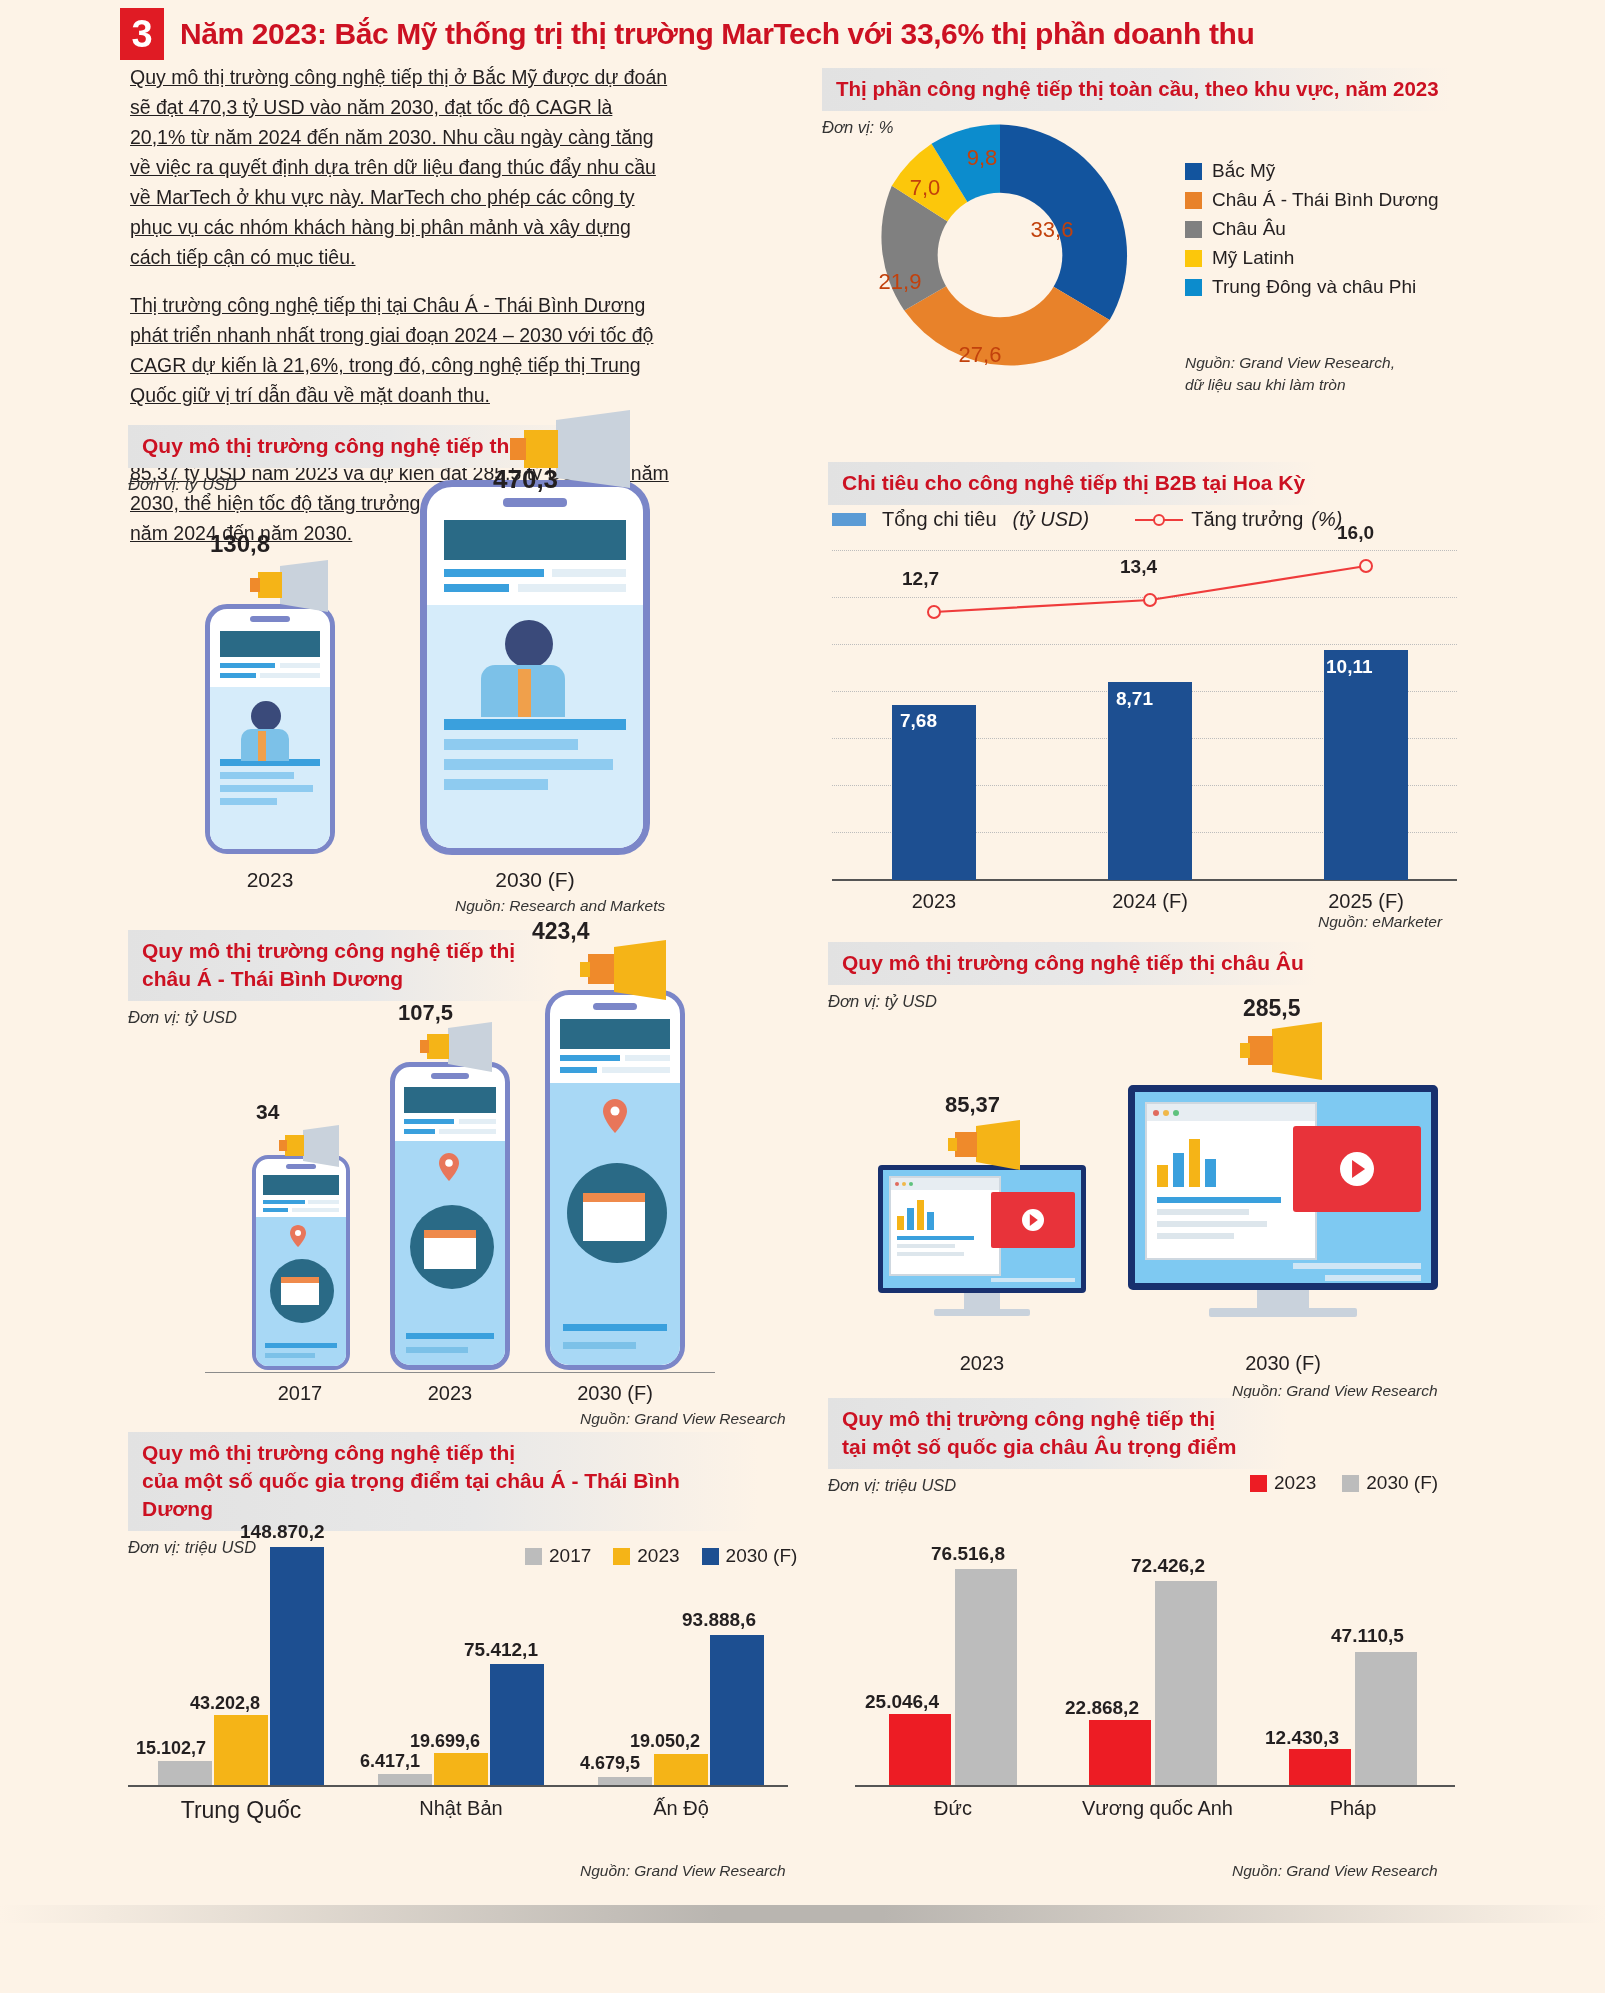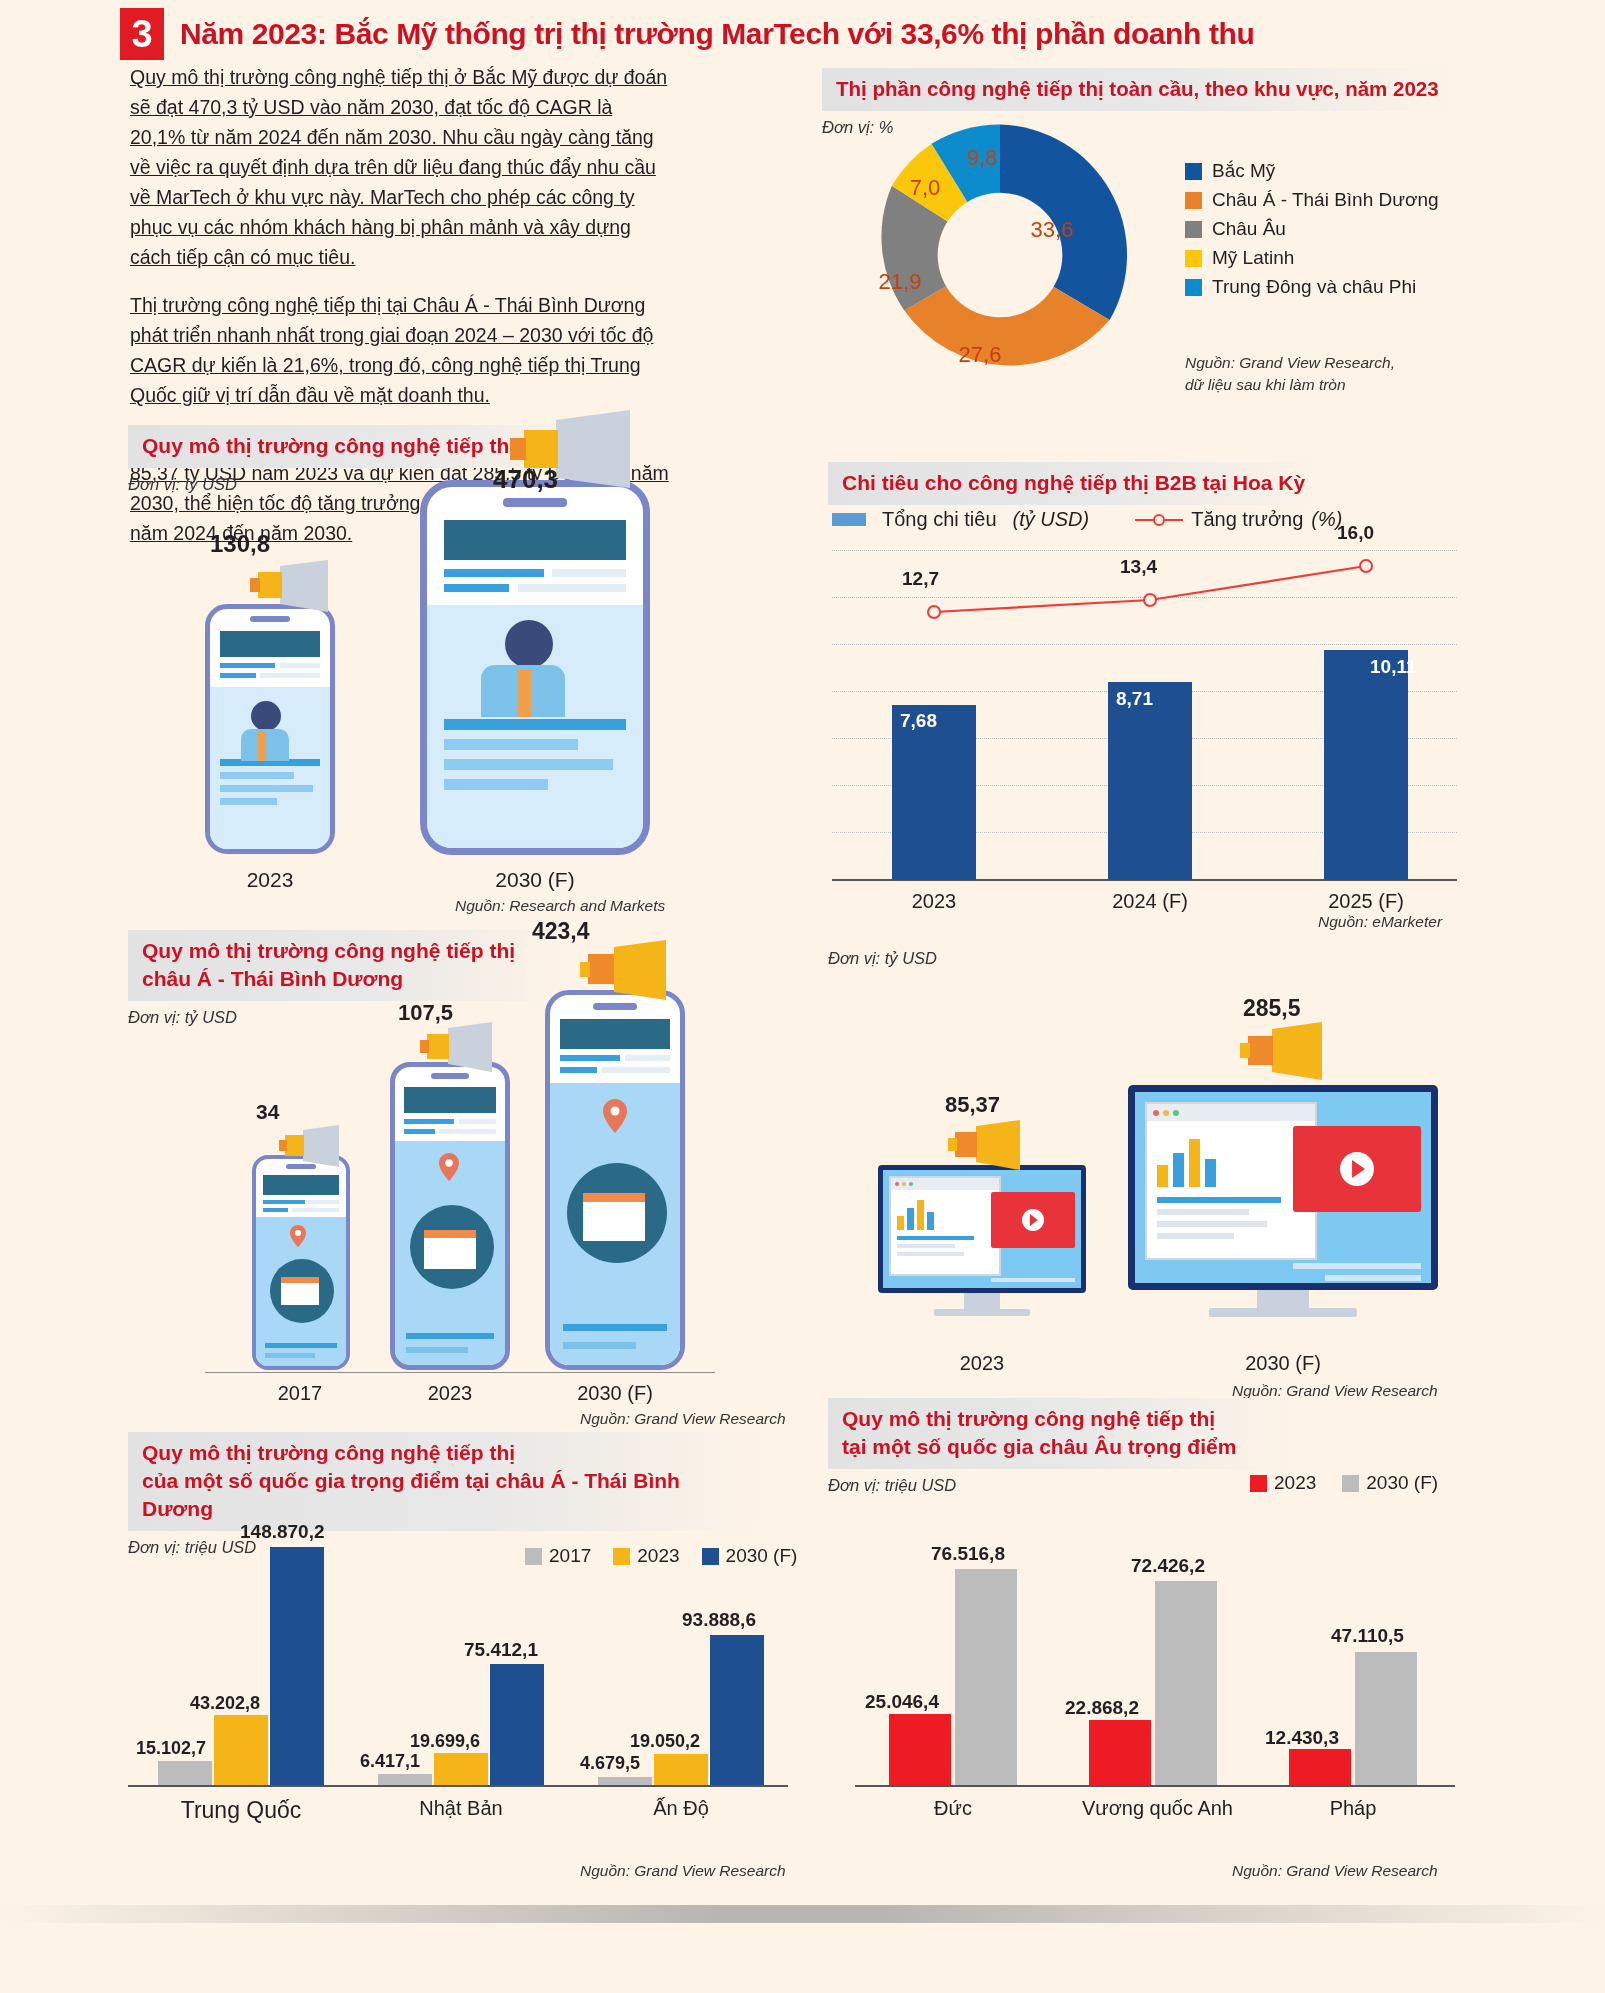--- a/index.html
+++ b/index.html
@@ -245,21 +245,21 @@
     <div class="gridline" style="top:188px;"></div>
     <div class="gridline" style="top:235px;"></div>
     <div class="gridline" style="top:282px;"></div>
     <div class="axis-line" style="left:0; top:329px; width:625px; background:#555; height:2px;"></div>
 
     <div class="bar" style="left:60px; width:84px; height:175px; background:#1d4f91;"></div>
     <div class="bar" style="left:276px; width:84px; height:198px; background:#1d4f91;"></div>
     <div class="bar" style="left:492px; width:84px; height:230px; background:#1d4f91;"></div>
     <div class="bar-value" style="left:68px; top:160px; color:#fff;">7,68</div>
     <div class="bar-value" style="left:284px; top:138px; color:#fff;">8,71</div>
-    <div class="bar-value" style="left:494px; top:106px; color:#fff;margin-left:44px;">10,11</div>
+    <div class="bar-value" style="left:494px; top:106px; color:#fff;">10,11</div>
 
     <svg style="position:absolute; left:0; top:0;" width="625" height="330">
       <polyline points="102,62 318,50 534,16" fill="none" stroke="#ef3b3b" stroke-width="2.2"></polyline>
       <circle cx="102" cy="62" r="6" fill="#fdf3e7" stroke="#ef3b3b" stroke-width="2"></circle>
       <circle cx="318" cy="50" r="6" fill="#fdf3e7" stroke="#ef3b3b" stroke-width="2"></circle>
       <circle cx="534" cy="16" r="6" fill="#fdf3e7" stroke="#ef3b3b" stroke-width="2"></circle>
     </svg>
     <div class="bar-value" style="left:70px; top:18px;">12,7</div>
     <div class="bar-value" style="left:288px; top:6px;">13,4</div>
     <div class="bar-value" style="left:505px; top:-28px;">16,0</div>
@@ -370,20 +370,21 @@
         <rect x="8" y="14" width="26" height="30" fill="#ef8a2b"></rect>
         <rect x="0" y="22" width="10" height="15" fill="#f5b417"></rect>
       </svg>
   </div>
   <div class="bar-value" style="left:532px; top:918px; font-size:23px;">423,4</div>
   <div class="cat-label" style="left:545px; top:1382px; width:140px; font-size:20px;">2030 (F)</div>
   <div class="axis-line" style="left:205px; top:1372px; width:510px;"></div>
   <div class="source" style="position:absolute; left:580px; top:1410px;">Nguồn: Grand View Research</div>
 
   <div style="position:absolute; left:828px; top:942px;">
+    <div class="sec-title">Quy mô thị trường công nghệ tiếp thị châu Âu</div>
     <div class="unit">Đơn vị: tỷ USD</div>
   </div>
 
   <div style="position:absolute; left:878px; top:1165px; width:208px; height:150px;">
     <div style="width:100%; height:128px; background:#18306e; border:5px solid #18306e; border-radius:4px; position:relative; overflow:hidden;">
       <div style="position:absolute; inset:0; background:#7ec9f2;"></div>
       <div style="position:absolute; left:6px; top:6px; width:112px; height:100px; background:#fff; border:2px solid #cfd8e0;">
         <div style="height:12px; background:#e7edf2; display:flex; align-items:center; gap:3px; padding-left:4px;">
           <span style="width:4px;height:4px;border-radius:50%;background:#e06b5e;display:block;"></span>
           <span style="width:4px;height:4px;border-radius:50%;background:#f0b84b;display:block;"></span>

